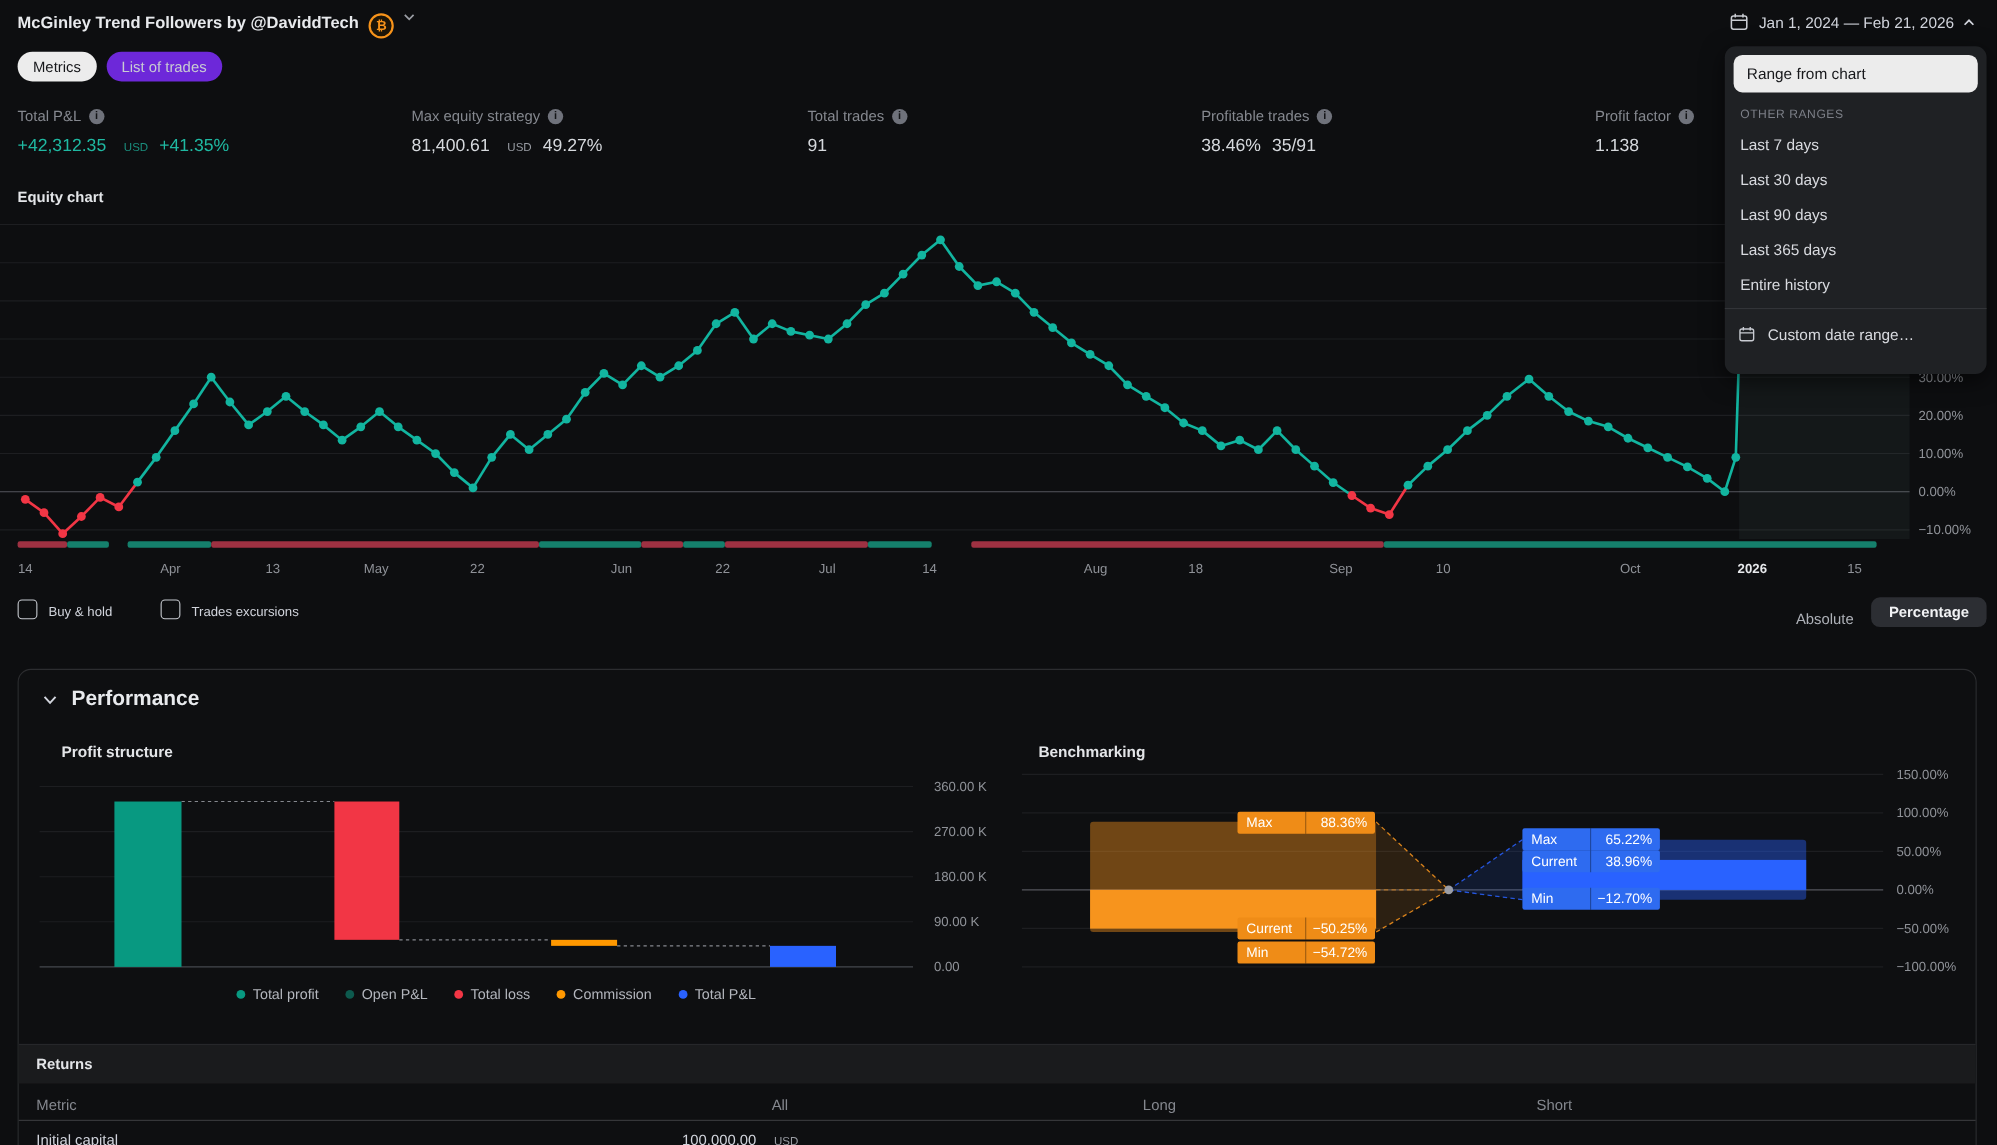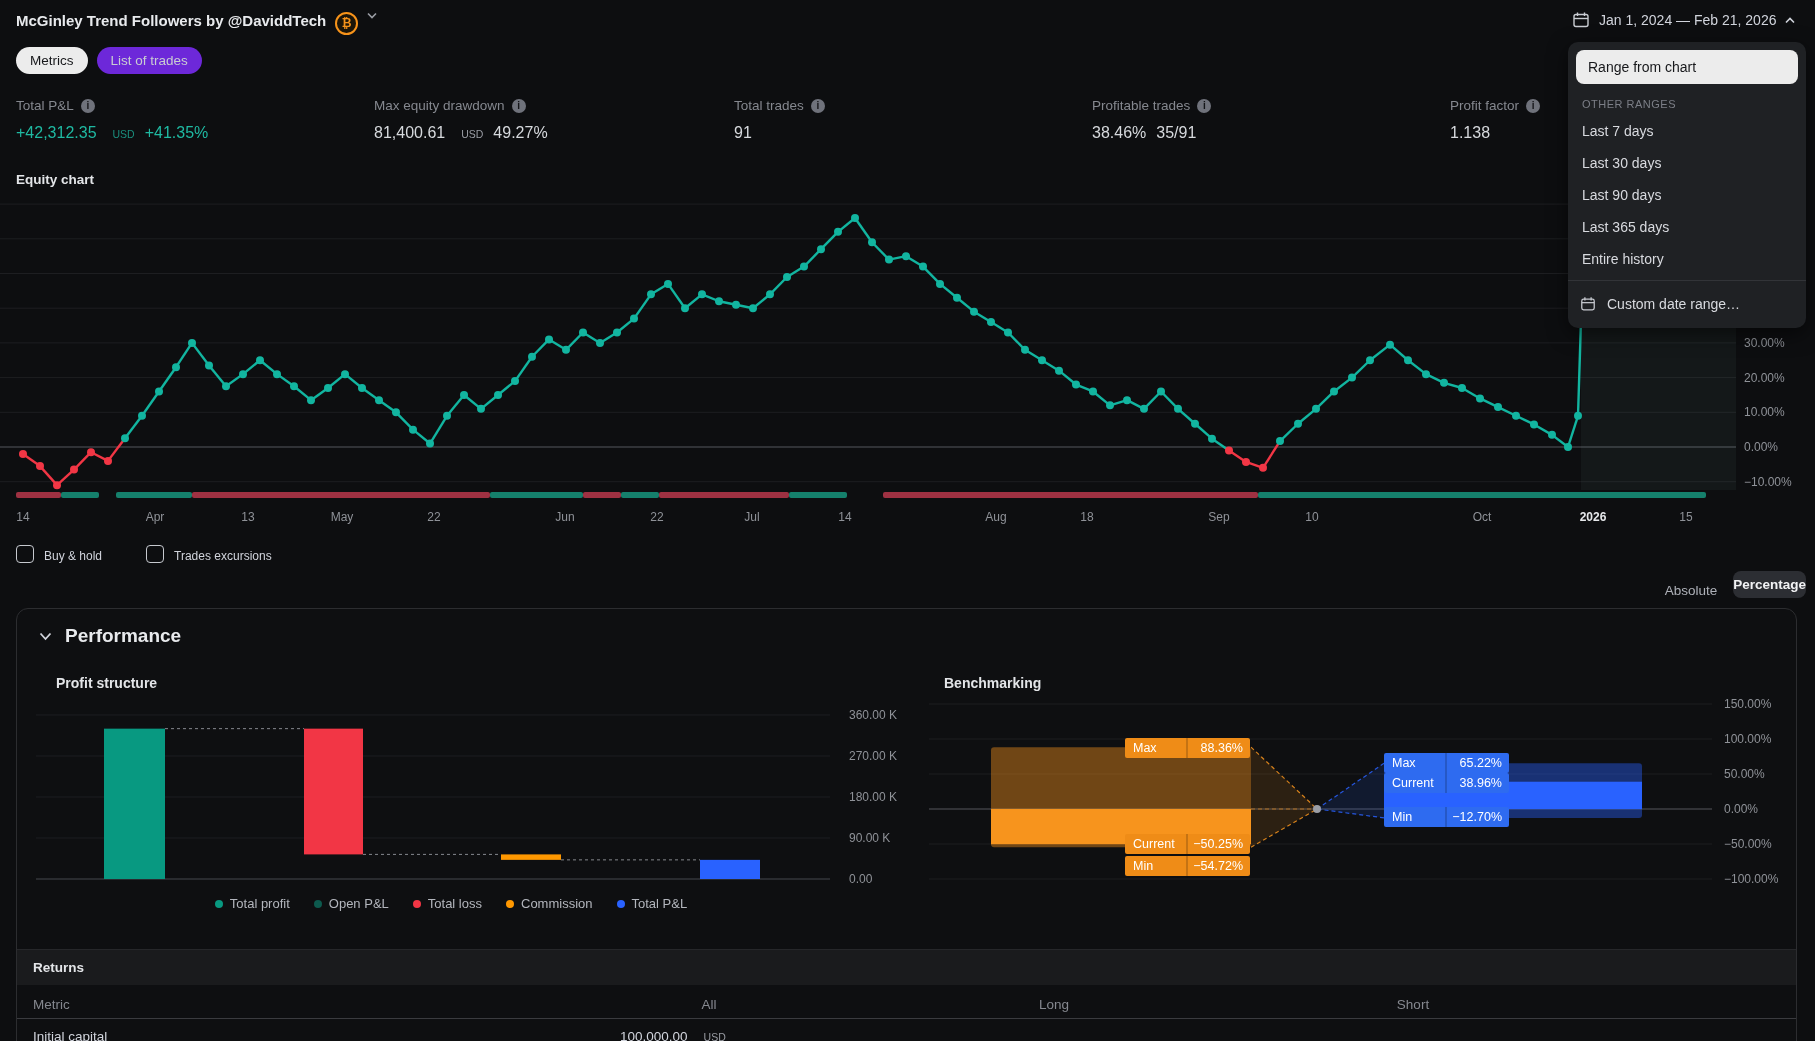--- a/index.html
+++ b/index.html
@@ -30,41 +30,41 @@
   #equity-svg{position:absolute;left:0;top:196px;}
   text.tick{font-size:12px;fill:#8f9298;}
   text.tickb{font-size:12px;fill:#e6e8eb;font-weight:700;}
   text.blbl{font-size:12.5px;fill:#ffffff;}
   
   .controls{position:absolute;top:545px;left:16px;display:flex;gap:44px;}
   .chk{display:flex;align-items:flex-end;gap:10px;font-size:12px;color:#d1d4dc;cursor:pointer;}
   .box{width:16px;height:16px;border:1.5px solid #c6c9cf;border-radius:4px;background:transparent;}
   .mode{position:absolute;top:543px;right:9px;display:flex;align-items:flex-end;gap:16px;}
   .abs{color:#aeb1b8;font-size:13.5px;}
-  .pill{background:#2c2e33;border-radius:8px;padding:6px 0;font-weight:700;font-size:13.5px;color:#f1f2f4;margin-top:28px;}
+  .pill{background:#2c2e33;border-radius:8px;padding:6px 16px;font-weight:700;font-size:13.5px;color:#f1f2f4;}
   
   .card{position:absolute;left:16px;top:608px;width:1781px;height:560px;border:1px solid #2c2d30;
         border-radius:12px;background:#0e0f11;box-sizing:border-box;}
   .card-h{position:absolute;left:22px;top:16px;display:flex;align-items:center;gap:13px;
         font-size:19px;font-weight:700;color:#e8eaed;}
   .sub{position:absolute;top:66px;font-size:14px;font-weight:700;color:#e3e5e8;padding-left:20px;}
   .legend{position:absolute;top:287px;display:flex;gap:24px;justify-content:center;font-size:13px;color:#b3b6bd;}
   .leg{display:flex;align-items:center;gap:7px;}
   .dot{width:8px;height:8px;border-radius:50%;display:inline-block;}
   .rbar{position:absolute;top:340px;left:0;width:100%;height:36px;background:#1a1b1d;
         border-top:1px solid #26272a;display:flex;align-items:center;padding-left:16px;
         box-sizing:border-box;font-weight:700;font-size:13.5px;color:#e3e5e8;}
   .th{position:absolute;top:388px;font-size:13.5px;color:#85888f;}
   .tc{transform:translateX(-50%);}
   .tdiv{position:absolute;top:409px;left:0;width:100%;border-top:1px solid #3a3b3f;}
   .trow-label{position:absolute;top:420px;left:16px;font-size:13.5px;color:#d1d4dc;}
   .trow-val{position:absolute;top:420px;left:603px;font-size:13.5px;color:#d1d4dc;}
   
   .menu{position:absolute;left:1568px;top:42px;width:238px;background:#1f2124;border-radius:10px;
-        box-shadow:0 6px 20px rgba(0,0,0,.55);padding:8px 0 6px;z-index:30;box-sizing:border-box;}
+        box-shadow:0 6px 20px rgba(0,0,0,.55);padding:8px 0 18px;z-index:30;box-sizing:border-box;}
   .sel{margin:0 8px 4px;background:#ececec;color:#17181b;font-size:14px;border-radius:8px;height:34px;
        display:flex;align-items:center;padding:0 12px;}
   .grp{padding:10px 14px 5px;font-size:11px;letter-spacing:.5px;color:#7c7f87;}
   .mi{height:32px;display:flex;align-items:center;padding:0 14px;font-size:14px;color:#d8dadf;cursor:pointer;}
   .mdiv{border-top:1px solid #323438;margin:5px 0;}
   .mc{height:36px;display:flex;align-items:center;gap:11px;padding:0 12px;font-size:14px;color:#d8dadf;cursor:pointer;}
 </style>
 </head>
 <body>
 
@@ -103,21 +103,21 @@
           <span class="info">i</span>
         </div>
         <div class="sval">
           <span class="num">+42,312.35</span>
           <span class="unit">USD</span>
           <span class="ex">+41.35%</span>
         </div>
       </div>
       <div class="stat" style="left: 374px;">
         <div class="slabel">
-          <span>Max equity drawdown</span>
+          <span>Max equity strategy</span>
           <span class="info">i</span>
         </div>
         <div class="sval">
           <span class="num">81,400.61</span>
           <span class="unit">USD</span>
           <span class="ex">49.27%</span>
         </div>
       </div>
       <div class="stat" style="left: 734px;">
         <div class="slabel">

